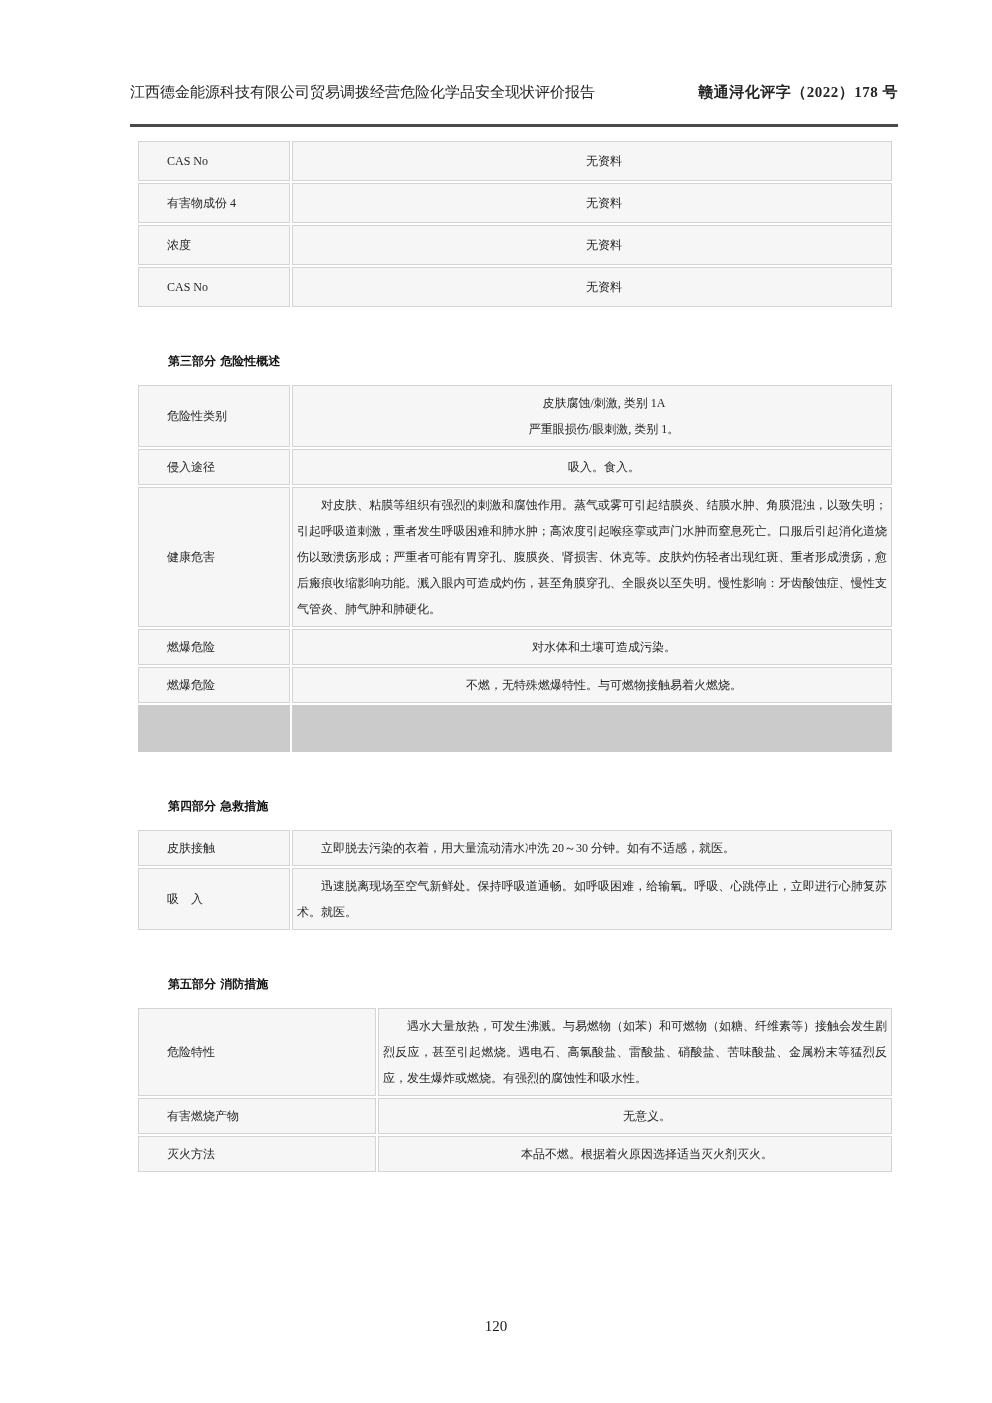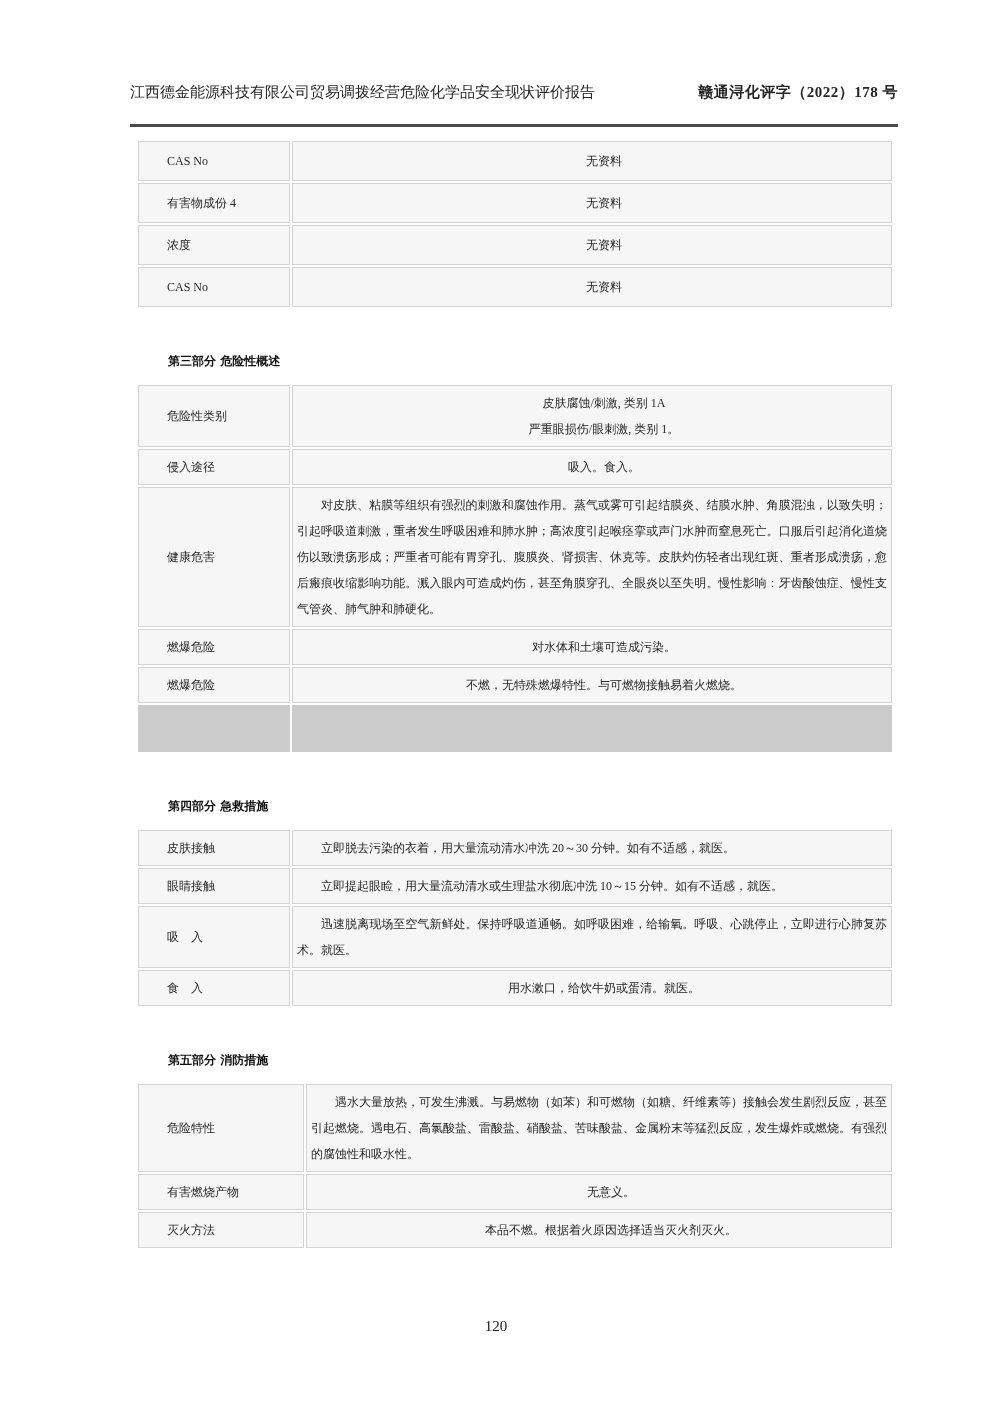--- a/index.html
+++ b/index.html
@@ -50,21 +50,21 @@
     background: var(--cell-bg, #f6f6f6);
     border: 1px solid var(--cell-border, #d4d4d4);
     font-size: 12px;
     line-height: 26px;
     padding: 4px 4px;
     vertical-align: middle;
     box-sizing: border-box;
   }
   table.msds.t-spacious td { padding: 6px 4px; }
   table.msds td.label-cell { width: 152px; }
-  table.msds.t-wide td.label-cell { width: 166px; }
+  table.msds.t-wide td.label-cell { width: 238px; }
   table.msds td .cell-text { display: block; text-indent: 2em; }
   table.msds td.value-cell p {
     margin: 0;
     text-indent: 2em;
     text-align: justify;
   }
   table.msds td.value-cell p.single { text-align: center; }
   table.msds tr.filler-row td {
     background: var(--filler-bg, #cbcbcb);
     border-color: var(--filler-bg, #cbcbcb);
@@ -186,40 +186,24 @@
             <tr>
               <td class="label-cell">
                 <span class="cell-text">皮肤接触</span>
               </td>
               <td class="value-cell">
                 <p>立即脱去污染的衣着，用大量流动清水冲洗 20～30 分钟。如有不适感，就医。</p>
               </td>
             </tr>
             <tr>
               <td class="label-cell">
-                <span class="cell-text">眼睛接触</span>
-              </td>
-              <td class="value-cell">
-                <p>立即提起眼睑，用大量流动清水或生理盐水彻底冲洗 10～15 分钟。如有不适感，就医。</p>
-              </td>
-            </tr>
-            <tr>
-              <td class="label-cell">
                 <span class="cell-text">吸　入</span>
               </td>
               <td class="value-cell">
                 <p>迅速脱离现场至空气新鲜处。保持呼吸道通畅。如呼吸困难，给输氧。呼吸、心跳停止，立即进行心肺复苏术。就医。</p>
-              </td>
-            </tr>
-            <tr>
-              <td class="label-cell">
-                <span class="cell-text">食　入</span>
-              </td>
-              <td class="value-cell">
-                <p class="single">用水漱口，给饮牛奶或蛋清。就医。</p>
               </td>
             </tr>
           </tbody>
         </table>
         <h3 class="sec-title">第五部分  消防措施</h3>
         <table class="msds t-wide">
           <tbody>
             <tr>
               <td class="label-cell">
                 <span class="cell-text">危险特性</span>

